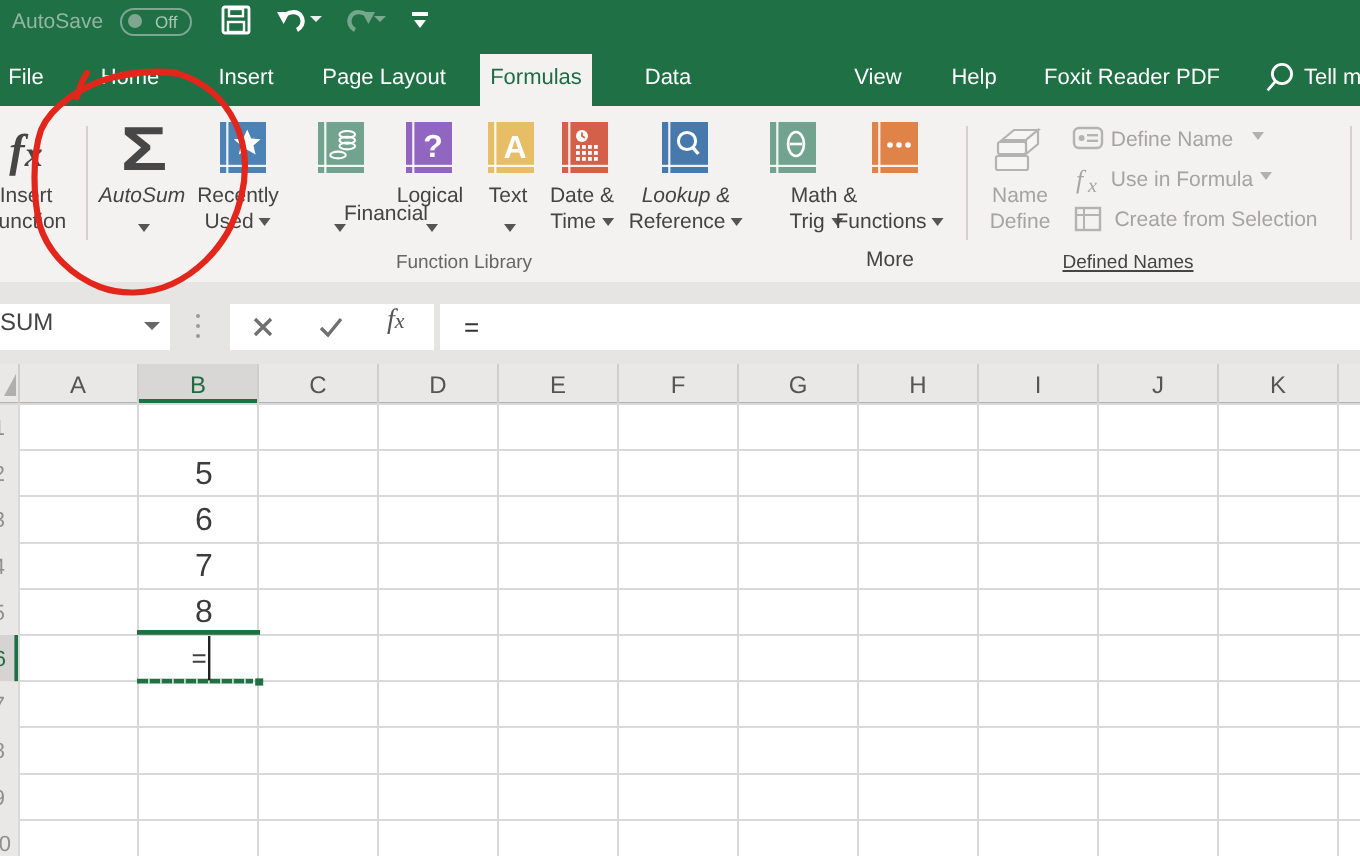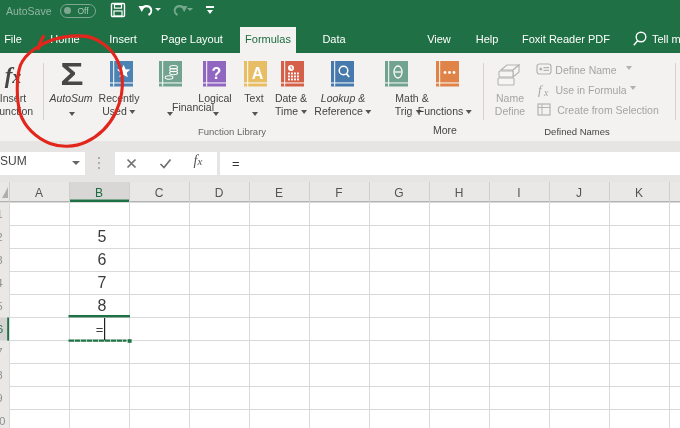--- a/index.html
+++ b/index.html
@@ -223,21 +223,21 @@
       <div class="blabel" style="left:591px;top:31px;">Use in Formula</div>
       <div class="abs caretbox" style="left:630px;top:33px;"><span class="caret"></span></div>
 
       <svg class="abs" style="left:537px;top:50px;" width="15" height="14" viewBox="0 0 15 14">
         <rect x="1" y="1" width="12" height="11" fill="none" stroke="#b5b3b1" stroke-width="1.2"></rect>
         <line x1="1" y1="4.5" x2="13" y2="4.5" stroke="#b5b3b1" stroke-width="1"></line>
         <line x1="5" y1="1" x2="5" y2="12" stroke="#b5b3b1" stroke-width="1"></line>
       </svg>
       <div class="blabel" style="left:608px;top:51px;">Create from Selection</div>
 
-      <div class="grouplabel" style="left:577px;color:#444;">Defined Names</div>
+      <div class="grouplabel" style="left:564px;color:#444;text-decoration:underline;">Defined Names</div>
     </div>
     <div class="rsep" style="left:675px;"></div>
   </div>
 
   <div class="abs" id="fbar">
     <div class="wbox" style="left:0;width:85px;"></div>
     <div class="abs" style="left:0px;top:13px;font-size:12px;color:#444;">SUM</div>
     <div class="abs" style="left:72px;top:20px;width:0;height:0;border-left:4px solid transparent;border-right:4px solid transparent;border-top:4.6px solid #666;"></div>
 
     <div class="abs" style="left:98px;top:16px;width:2px;height:2px;background:#9a9a9a;border-radius:50%;"></div>

